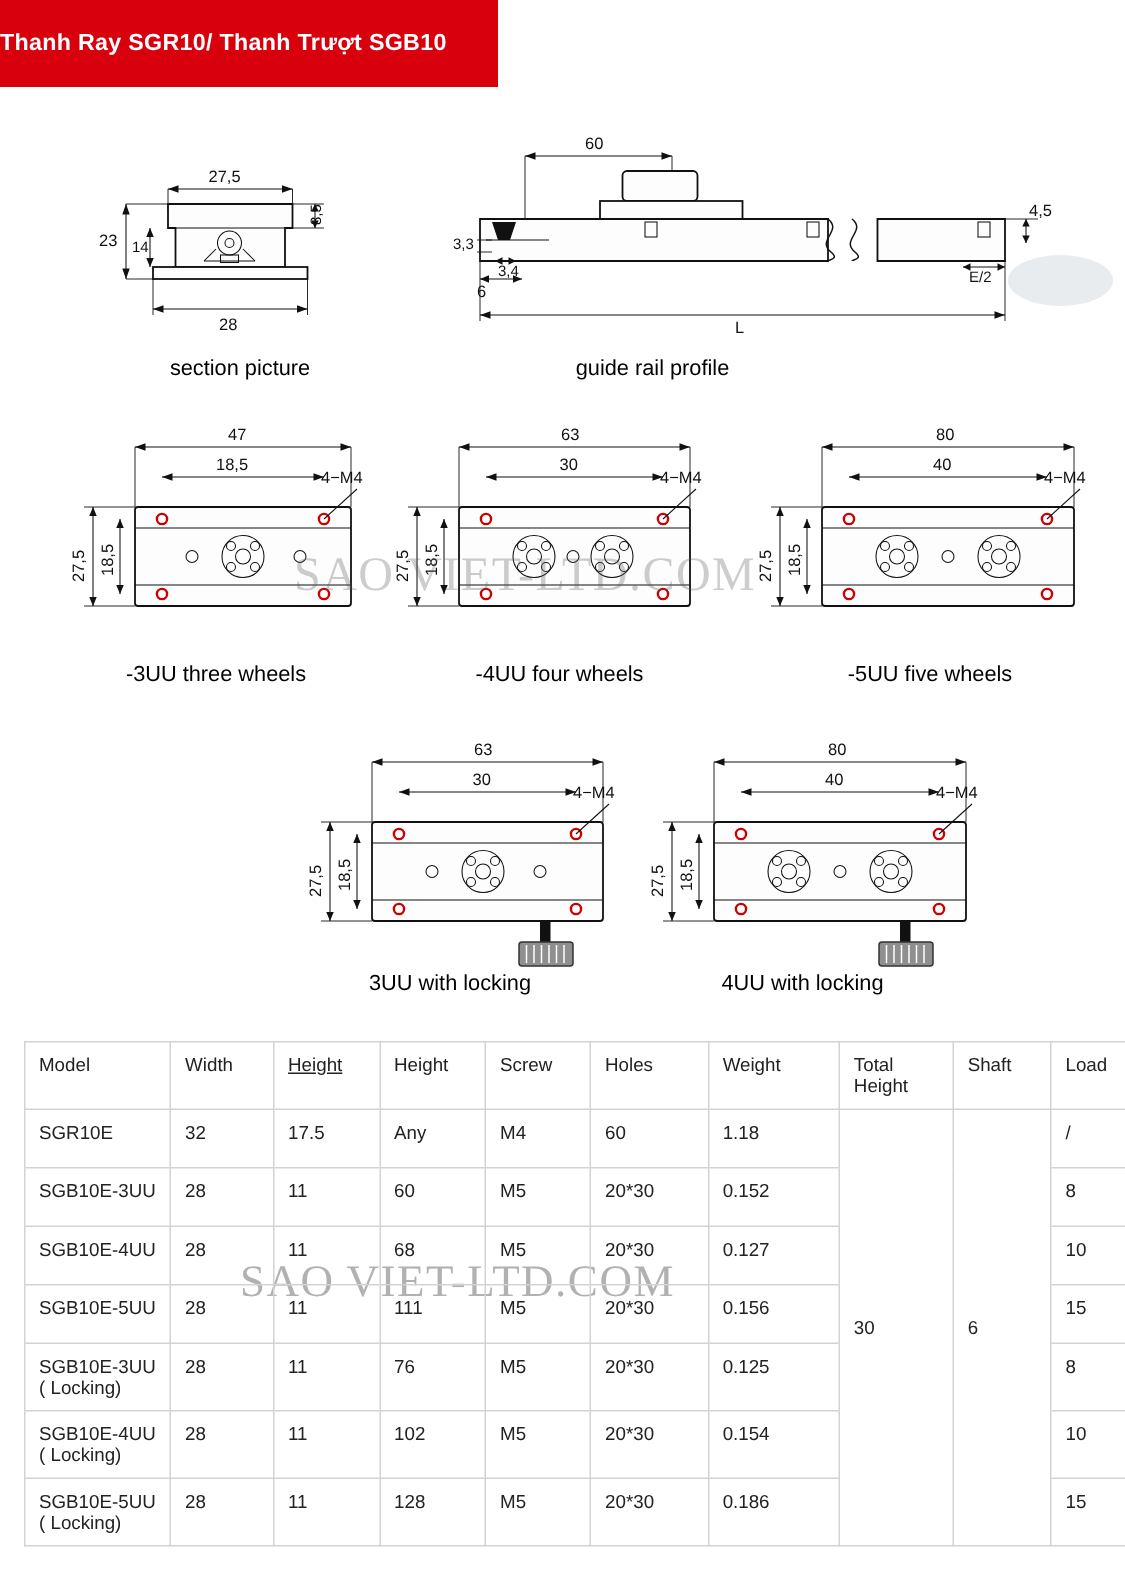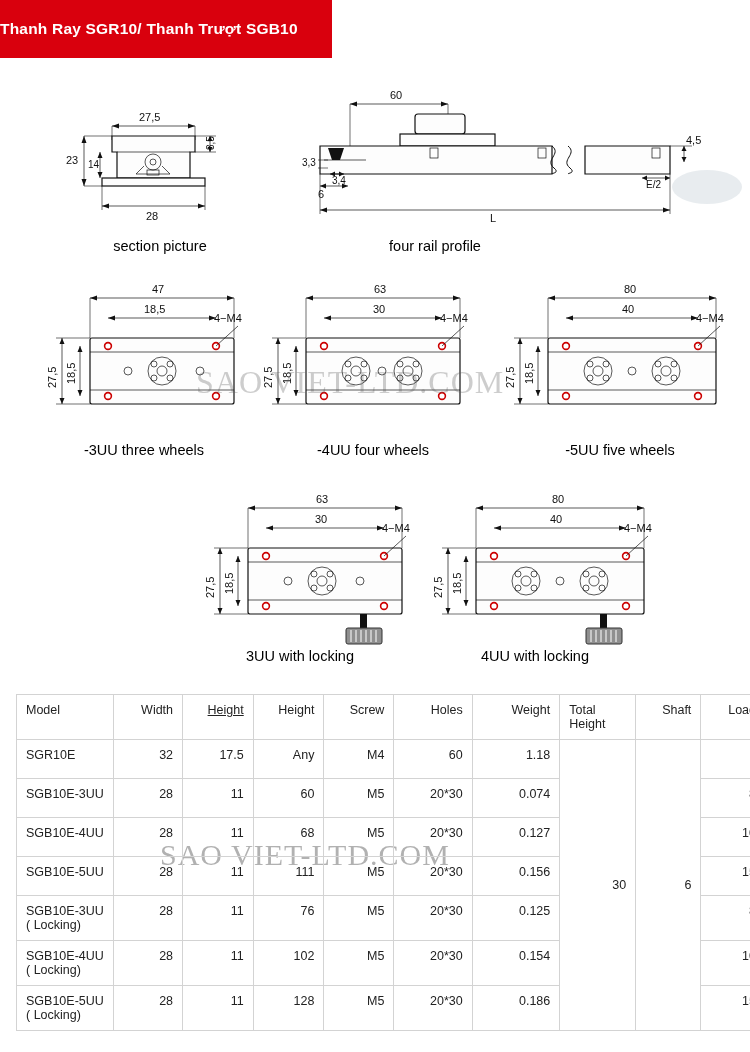--- a/index.html
+++ b/index.html
@@ -58,21 +58,21 @@
   th,td{
     border:1px solid #d3d3d3;
     padding:8px 9px;
     text-align:left;
     vertical-align:top;
     color:#222;
     font-weight:normal;
     height:22px;
   }
   th{font-weight:normal;}
-  td.c,th.c{text-align:right;}
+  td.c,th.c{text-align:left;}
   .col0{width:102px;}
   .col1{width:66px;}
   .col2{width:66px;text-decoration:underline;}
   .col3{width:66px;}
   .col4{width:66px;}
   .col5{width:84px;}
   .col6{width:96px;}
   .col7{width:76px;margin-left:35px;}
   .col8{width:62px;}
   .col9{width:62px;}
@@ -185,21 +185,21 @@
     <path class="blk" d="M384,80 l-2.5,-5 l5,0 z"></path>
     <text class="dim" x="386" y="62">4,5</text>
     <line class="ln-ext" x1="370" y1="64" x2="392" y2="64"></line>
 
     <line class="ln-thin" x1="342" y1="96" x2="370" y2="96"></line>
     <path class="blk" d="M342,96 l5,-2.5 l0,5 z"></path>
     <path class="blk" d="M370,96 l-5,-2.5 l0,5 z"></path>
     <text class="dim-s" x="346" y="106">E/2</text>
   </svg>
 </div>
-<div class="cap" style="left:330px;top:238px;width:210px;">four rail profile</div>
+<div class="cap" style="left:330px;top:238px;width:210px;">guide rail profile</div>
 
 <div class="fig" style="left:42px;top:276px;">
   <svg width="220" height="160" viewBox="0 0 220 160">
     <line class="ln-thin" x1="48" y1="22" x2="192" y2="22"></line>
     <path class="blk" d="M48,22 l7,-2.5 l0,5 z"></path>
       <path class="blk" d="M192,22 l-7,-2.5 l0,5 z"></path>
     <text class="dim" x="110" y="17">47</text>
     <line class="ln-ext" x1="48" y1="22" x2="48" y2="62"></line>
     <line class="ln-ext" x1="192" y1="22" x2="192" y2="62"></line>
 
@@ -495,21 +495,21 @@
       <td class="c" rowspan="7" style="vertical-align:middle;">6</td>
       <td class="c">/</td>
     </tr>
     <tr>
       <td>SGB10E-3UU</td>
       <td class="c">28</td>
       <td class="c">11</td>
       <td class="c">60</td>
       <td class="c">M5</td>
       <td class="c">20*30</td>
-      <td class="c">0.074</td>
+      <td class="c">0.152</td>
       <td class="c">8</td>
     </tr>
     <tr>
       <td>SGB10E-4UU</td>
       <td class="c">28</td>
       <td class="c">11</td>
       <td class="c">68</td>
       <td class="c">M5</td>
       <td class="c">20*30</td>
       <td class="c">0.127</td>

